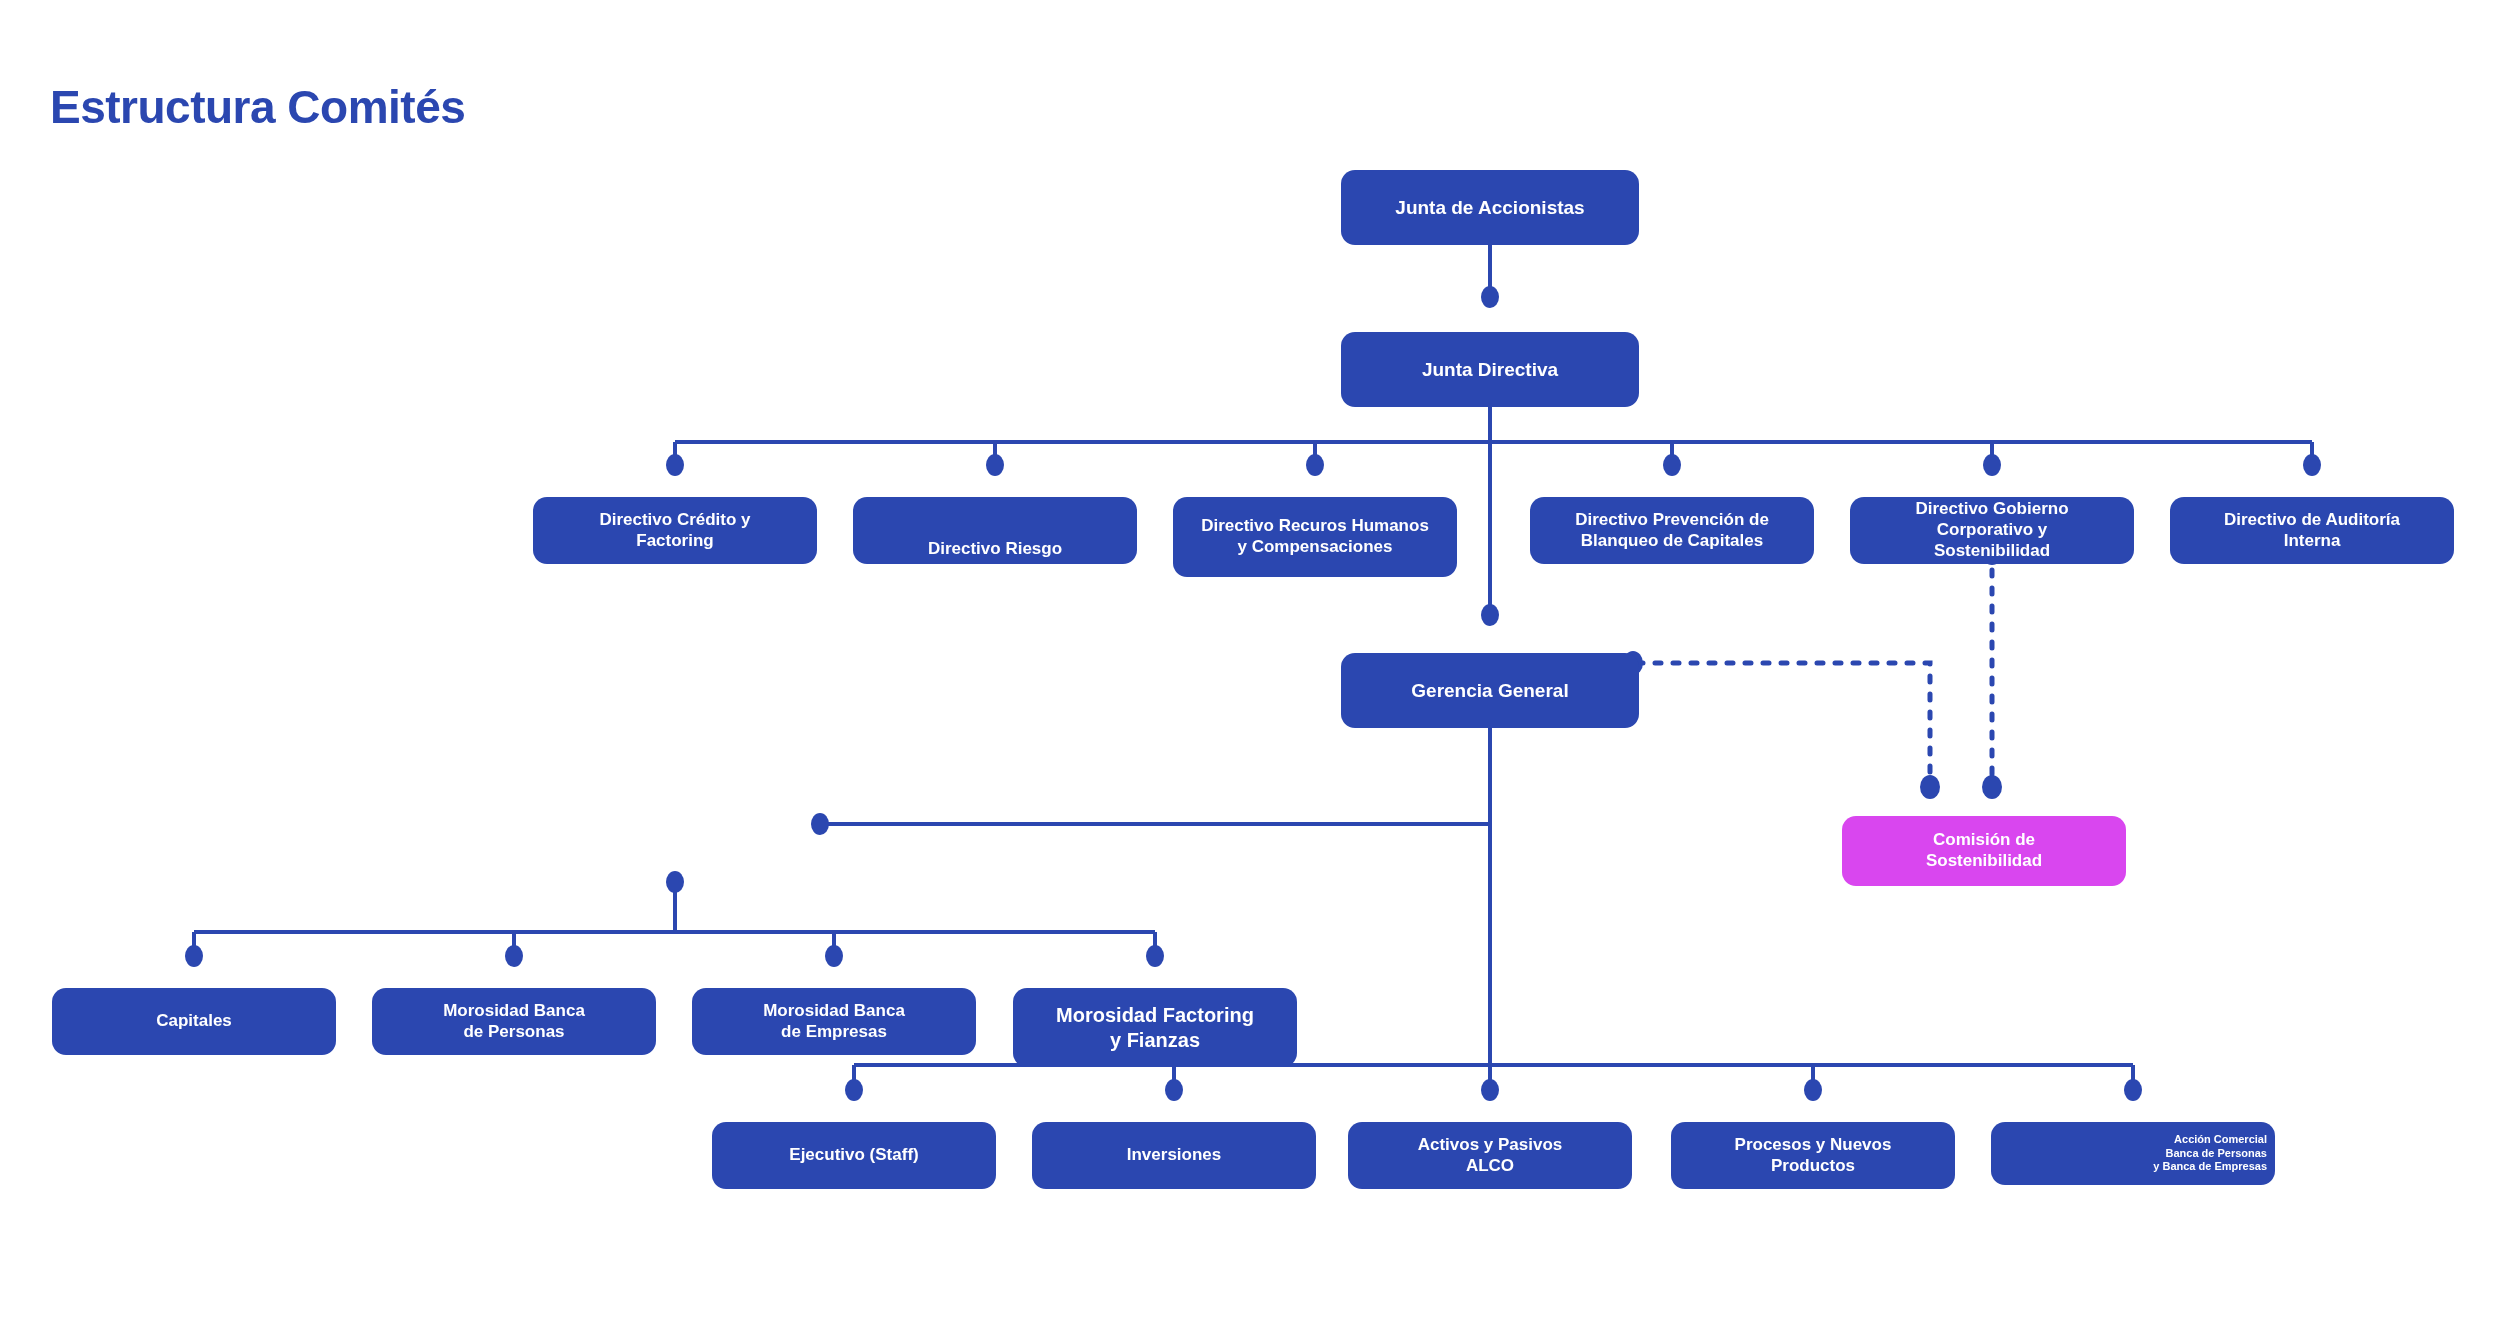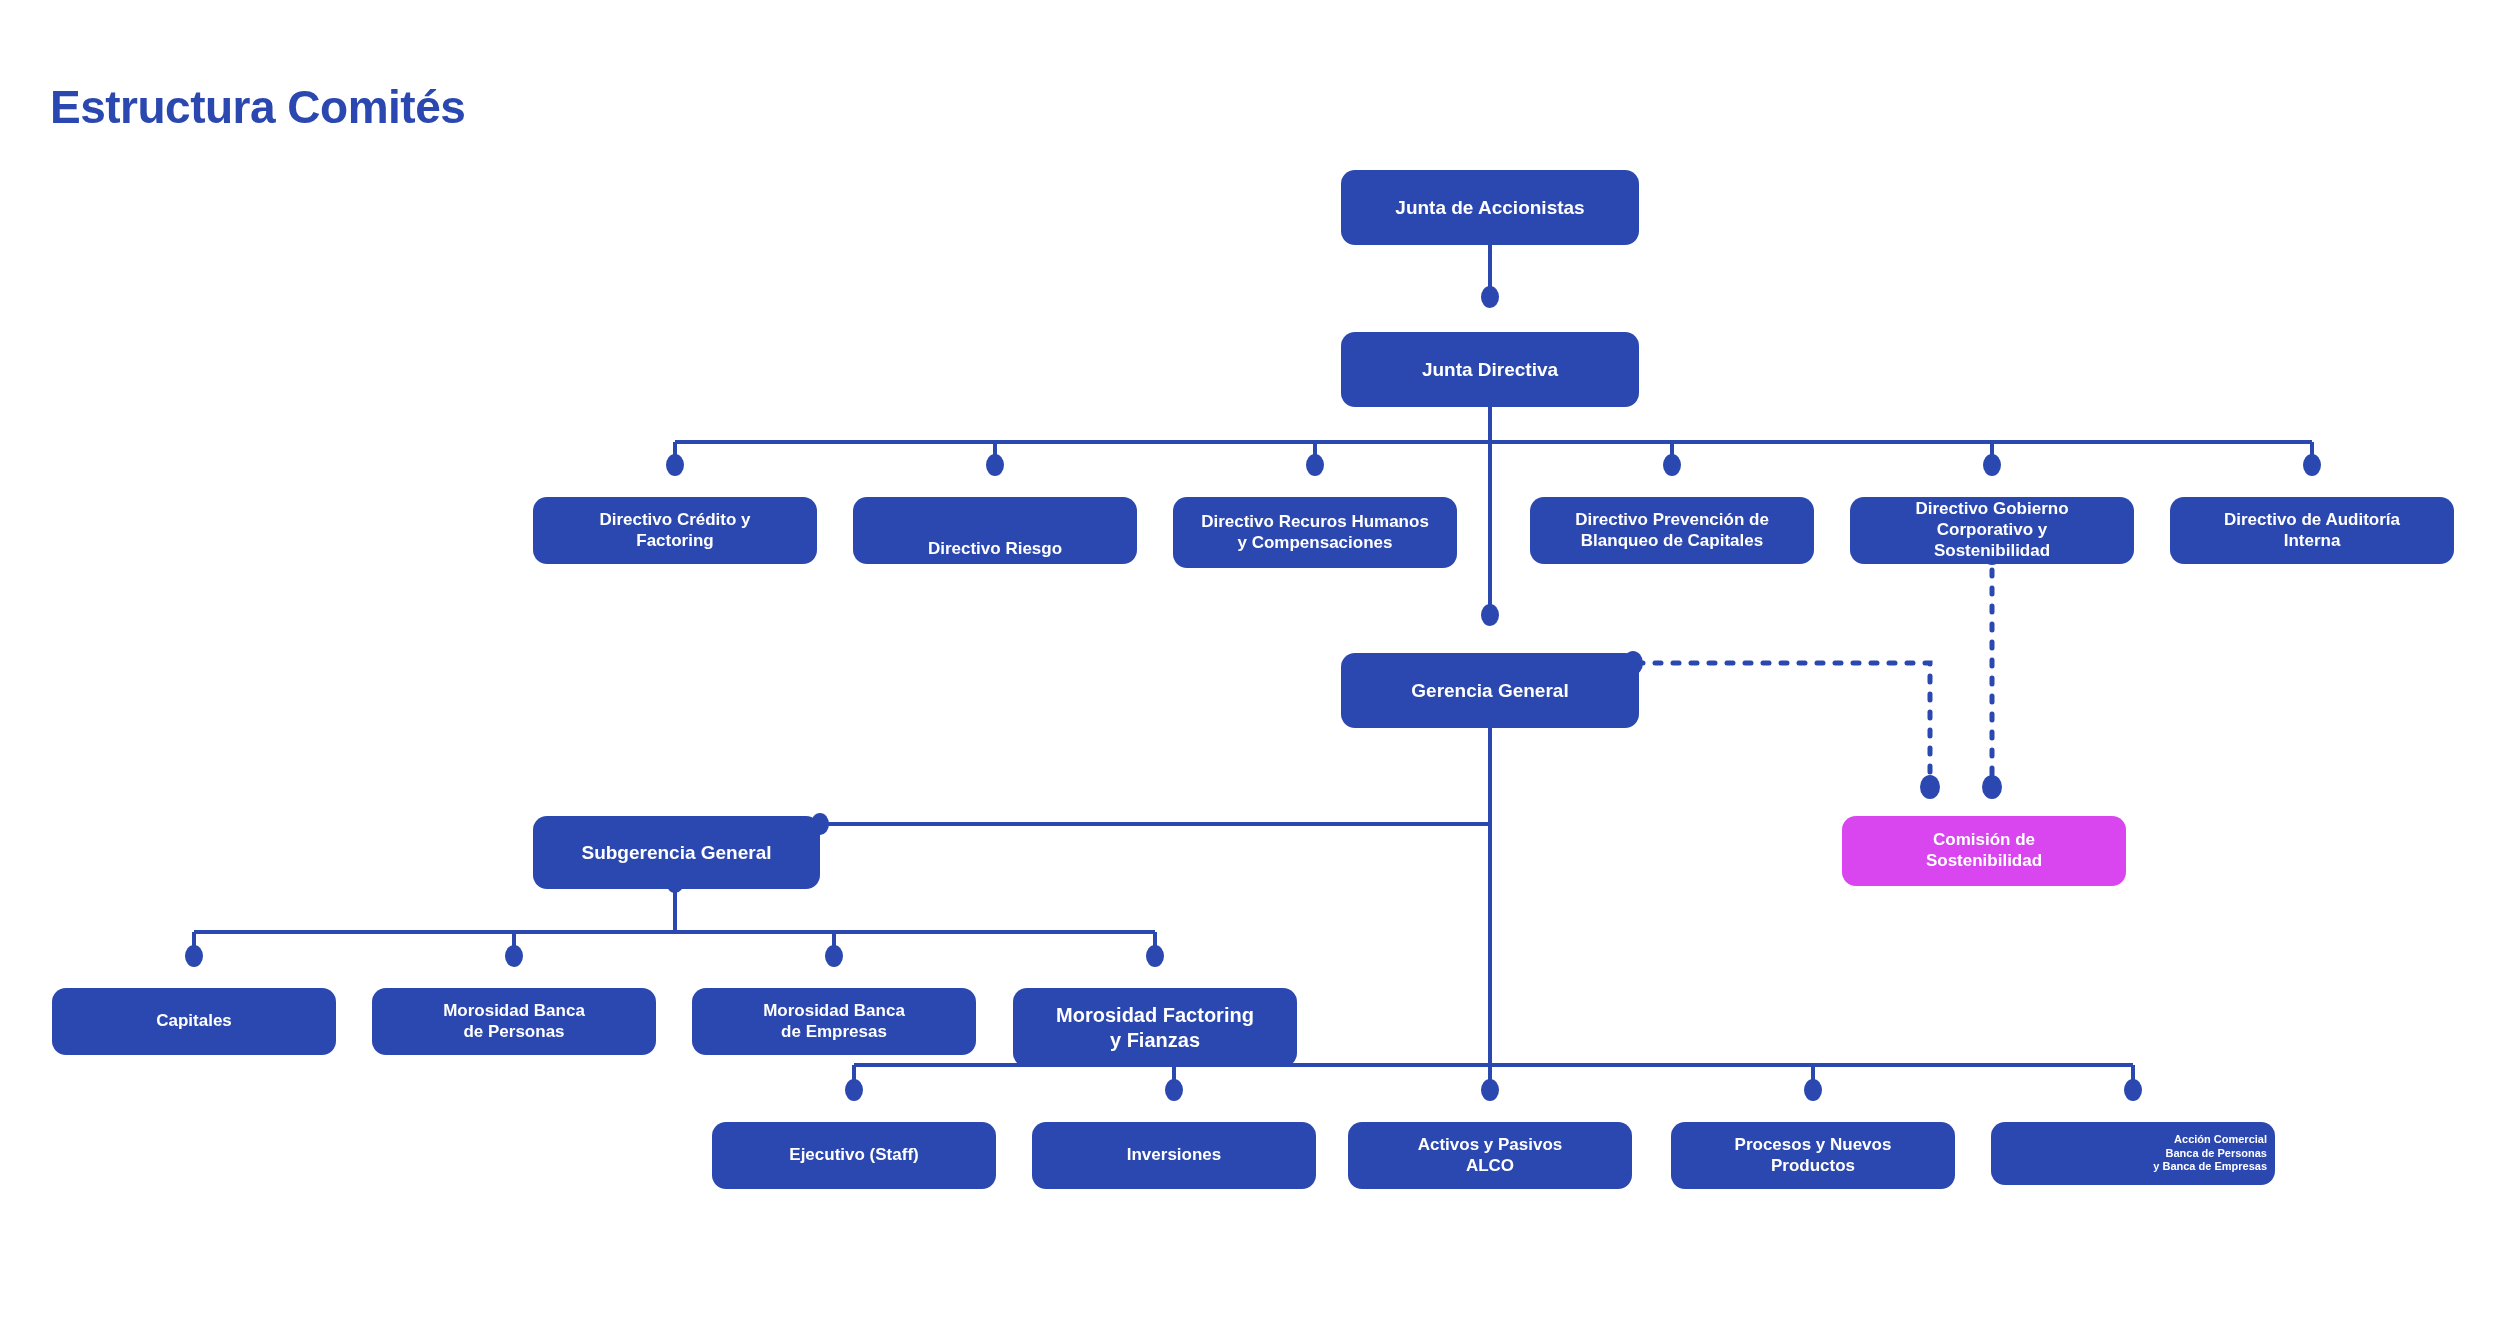--- a/index.html
+++ b/index.html
@@ -151,21 +151,21 @@
 
   <div class="node" style="left:533px; top:469px; width:284px; height:67px; font-size:17px;">
     <span>Directivo Crédito y
 Factoring</span>
   </div>
 
   <div class="node" style="left:853px; top:469px; width:284px; height:67px; font-size:17px;align-items:flex-end;">
     <span>Directivo Riesgo</span>
   </div>
 
-  <div class="node" style="left:1173px; top:469px; width:284px; height:71px; font-size:17px;">
+  <div class="node" style="left:1173px; top:469px; width:284px; height:80px; font-size:17px;">
     <span>Directivo Recuros Humanos
 y Compensaciones</span>
   </div>
 
   <div class="node" style="left:1530px; top:469px; width:284px; height:67px; font-size:17px;">
     <span>Directivo Prevención de
 Blanqueo de Capitales</span>
   </div>
 
   <div class="node" style="left:1850px; top:469px; width:284px; height:67px; font-size:17px;">
@@ -181,23 +181,20 @@
 
   <div class="node" style="left:1341px; top:625px; width:298px; height:75px; font-size:19px;">
     <span>Gerencia General</span>
   </div>
 
   <div class="node gray" style="left:1842px; top:788px; width:284px; height:70px; font-size:17px;">
     <span>Comisión de
 Sostenibilidad</span>
   </div>
 
-  <div class="node" style="left:533px; top:788px; width:287px; height:73px; font-size:19px;">
-    <span>Subgerencia General</span>
-  </div>
 
   <div class="node" style="left:52px; top:960px; width:284px; height:67px; font-size:17px;">
     <span>Capitales</span>
   </div>
 
   <div class="node" style="left:372px; top:960px; width:284px; height:67px; font-size:17px;">
     <span>Morosidad Banca
 de Personas</span>
   </div>
 

